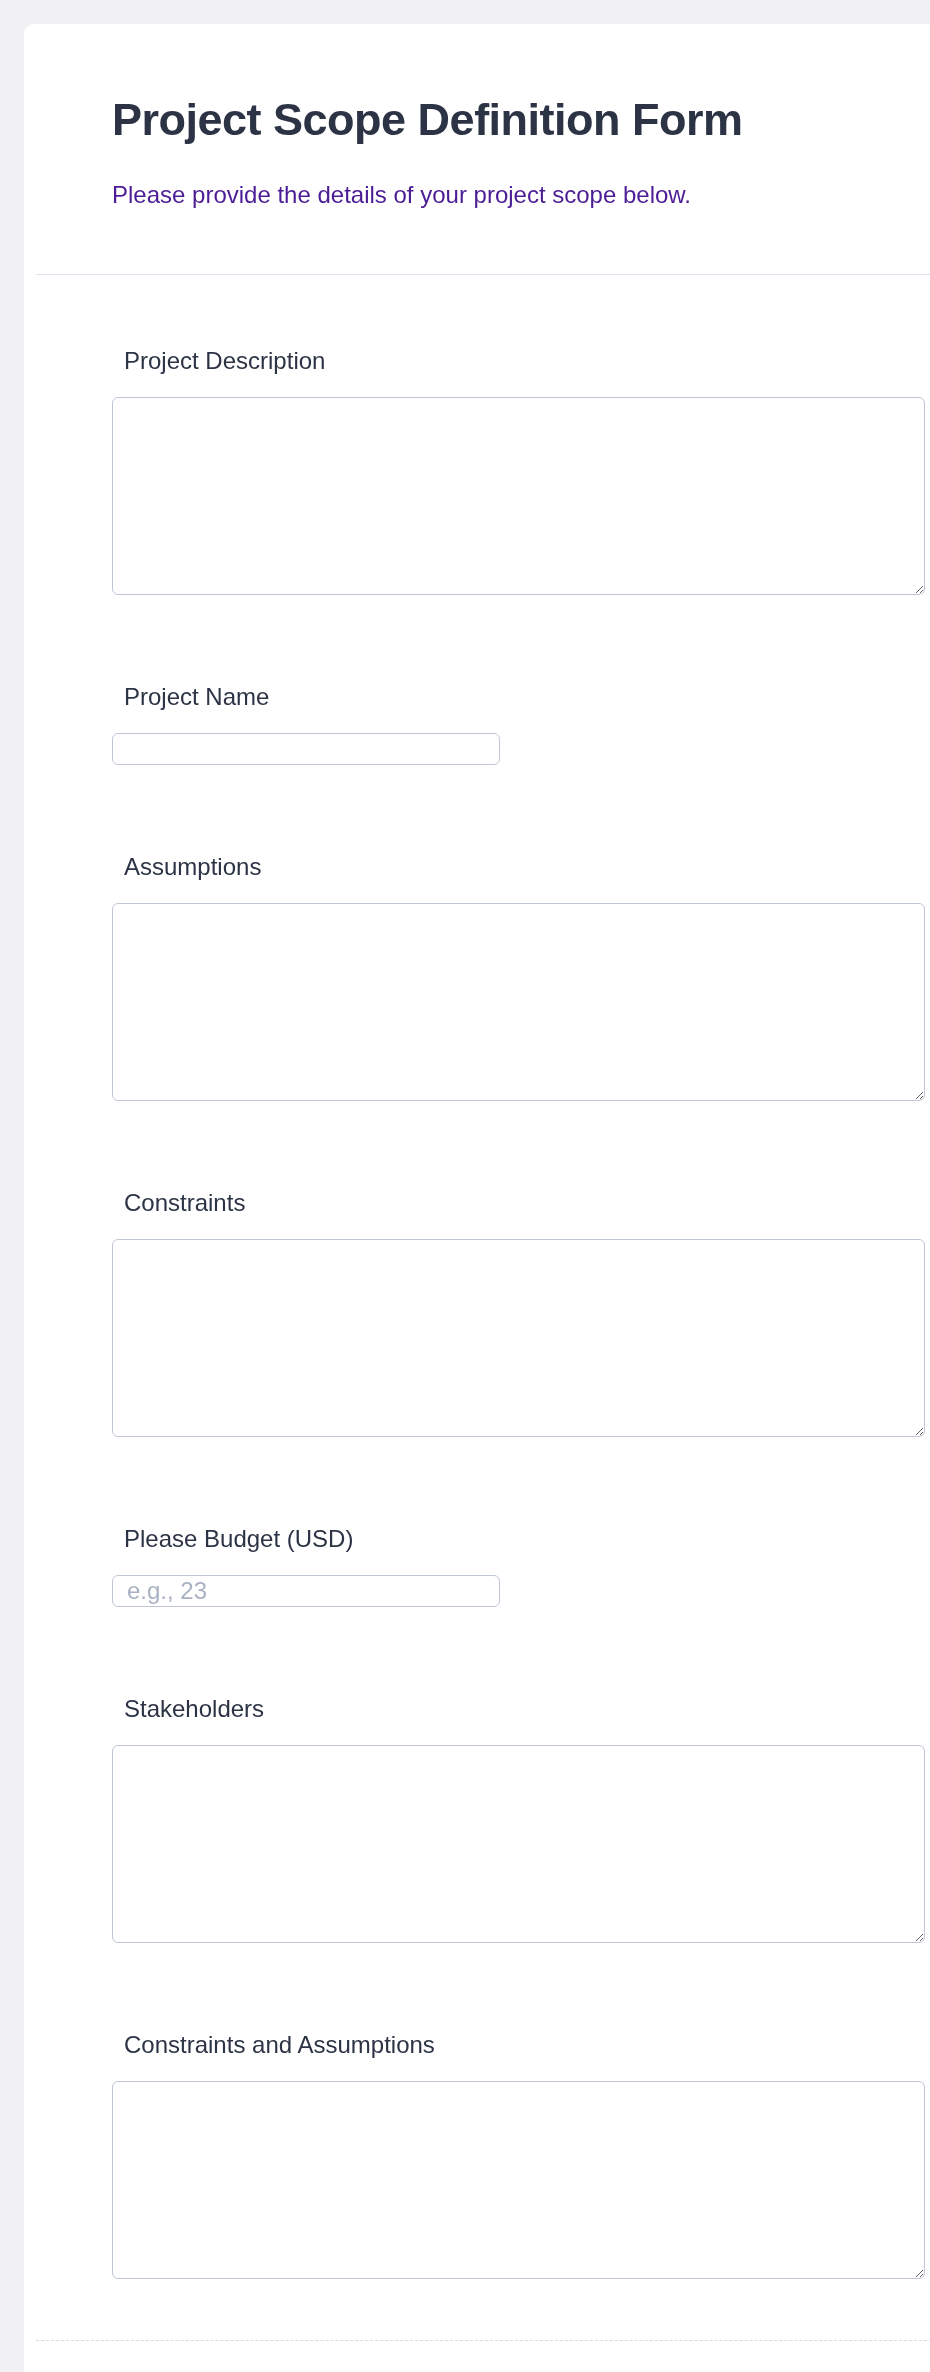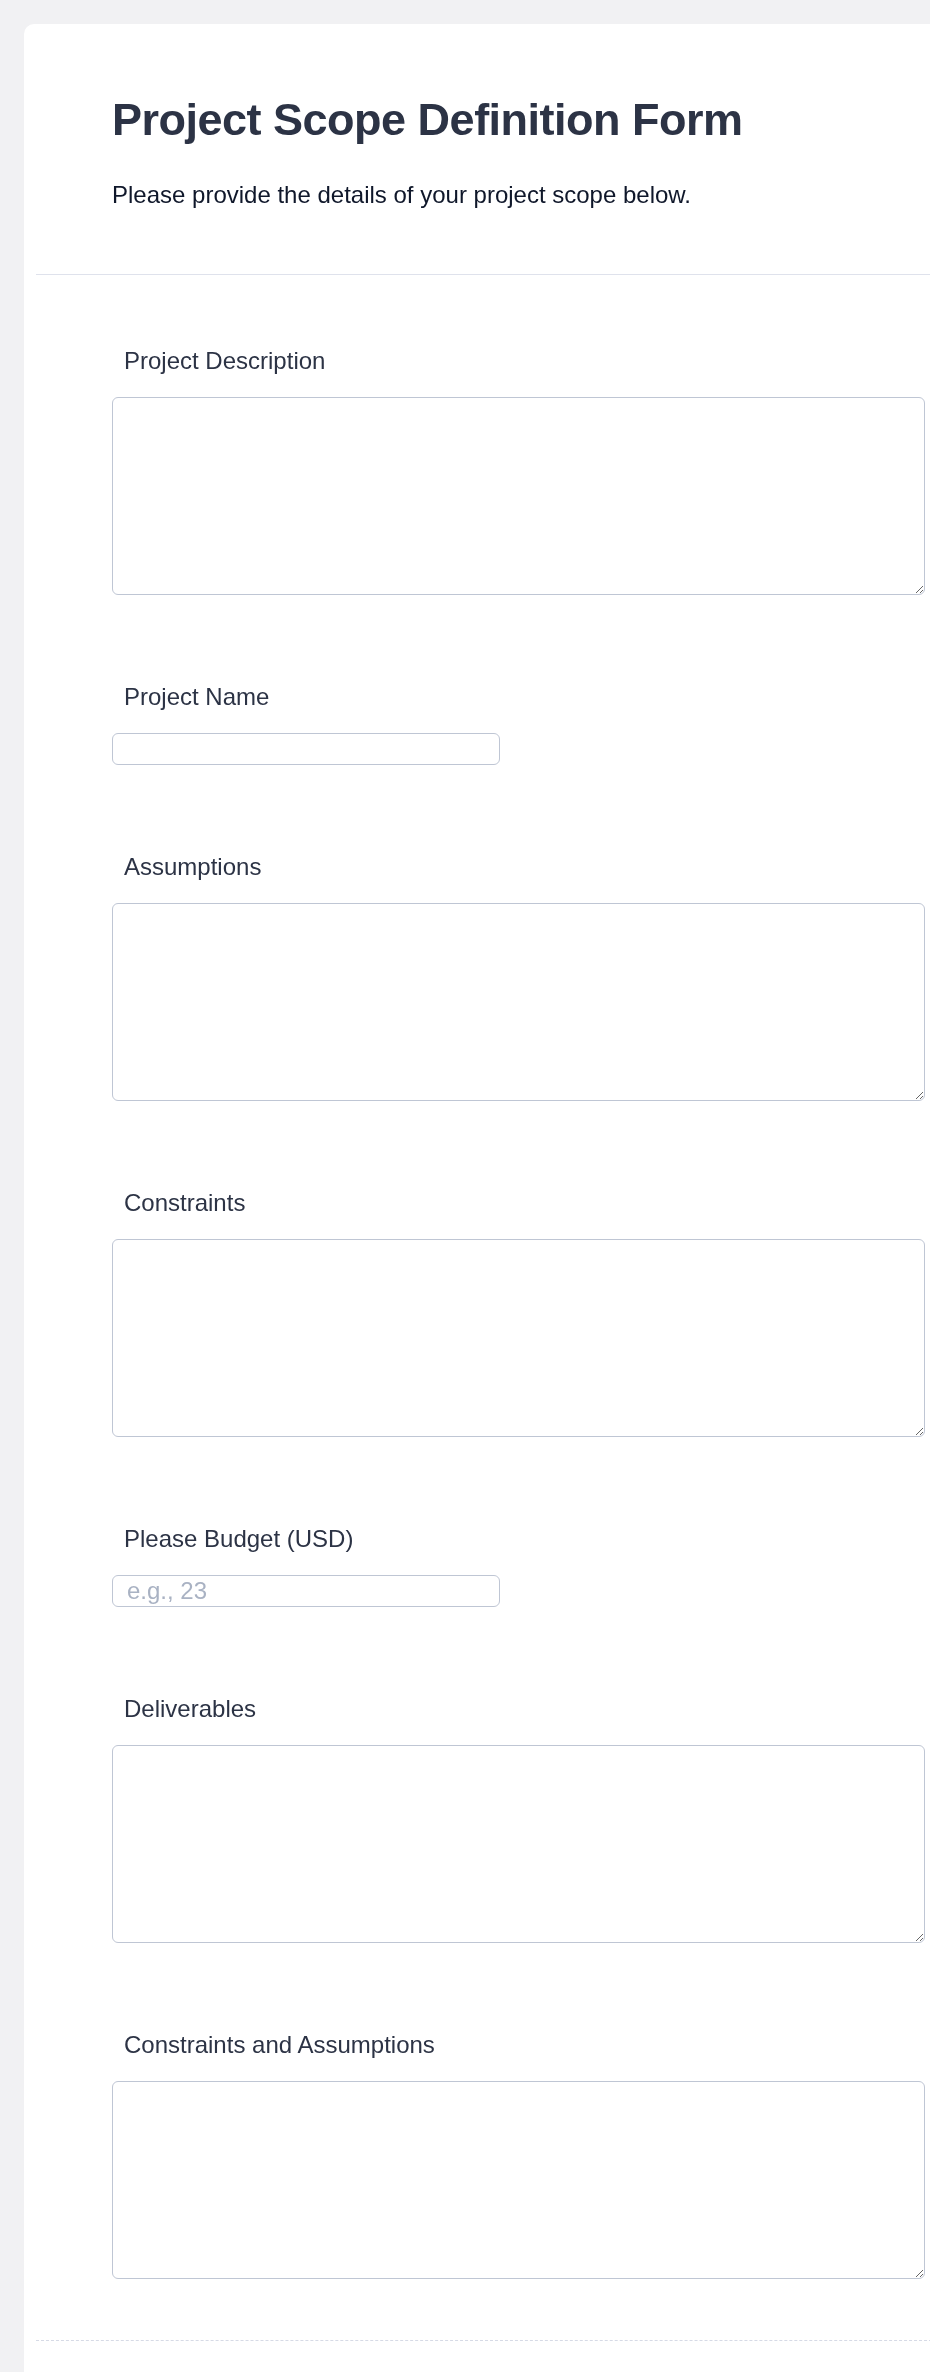--- a/index.html
+++ b/index.html
@@ -27,21 +27,21 @@
     line-height: 56px;
     font-weight: 700;
     color: #2c3345;
     letter-spacing: -0.5px;
   }
   .form-subtitle {
     margin-top: 8px;
     font-size: 24px;
     line-height: 30px;
     font-weight: 400;
-    color: #0f172a;
+    color: #4c1d95;
   }
   .form-fields {
     padding: 48px 53px 33px 64px;
   }
   .field {
     margin-bottom: 52px;
   }
   .field:last-child { margin-bottom: 16px; }
   .field-label {
     display: block;
@@ -134,21 +134,21 @@
       <textarea class="textarea-input" placeholder="" style=""></textarea>
     </div>
 
 
     <div class="field">
       <label class="field-label">Please Budget (USD)</label>
       <input type="text" inputmode="numeric" class="text-input" placeholder="e.g., 23" style="">
     </div>
 
     <div class="field">
-      <label class="field-label">Deliverables</label>
+      <label class="field-label">Stakeholders</label>
       <textarea class="textarea-input" placeholder="" style=""></textarea>
     </div>
 
     <div class="field">
       <label class="field-label">Constraints and Assumptions</label>
       <textarea class="textarea-input" placeholder="" style=""></textarea>
     </div>
 
   </div>
 

